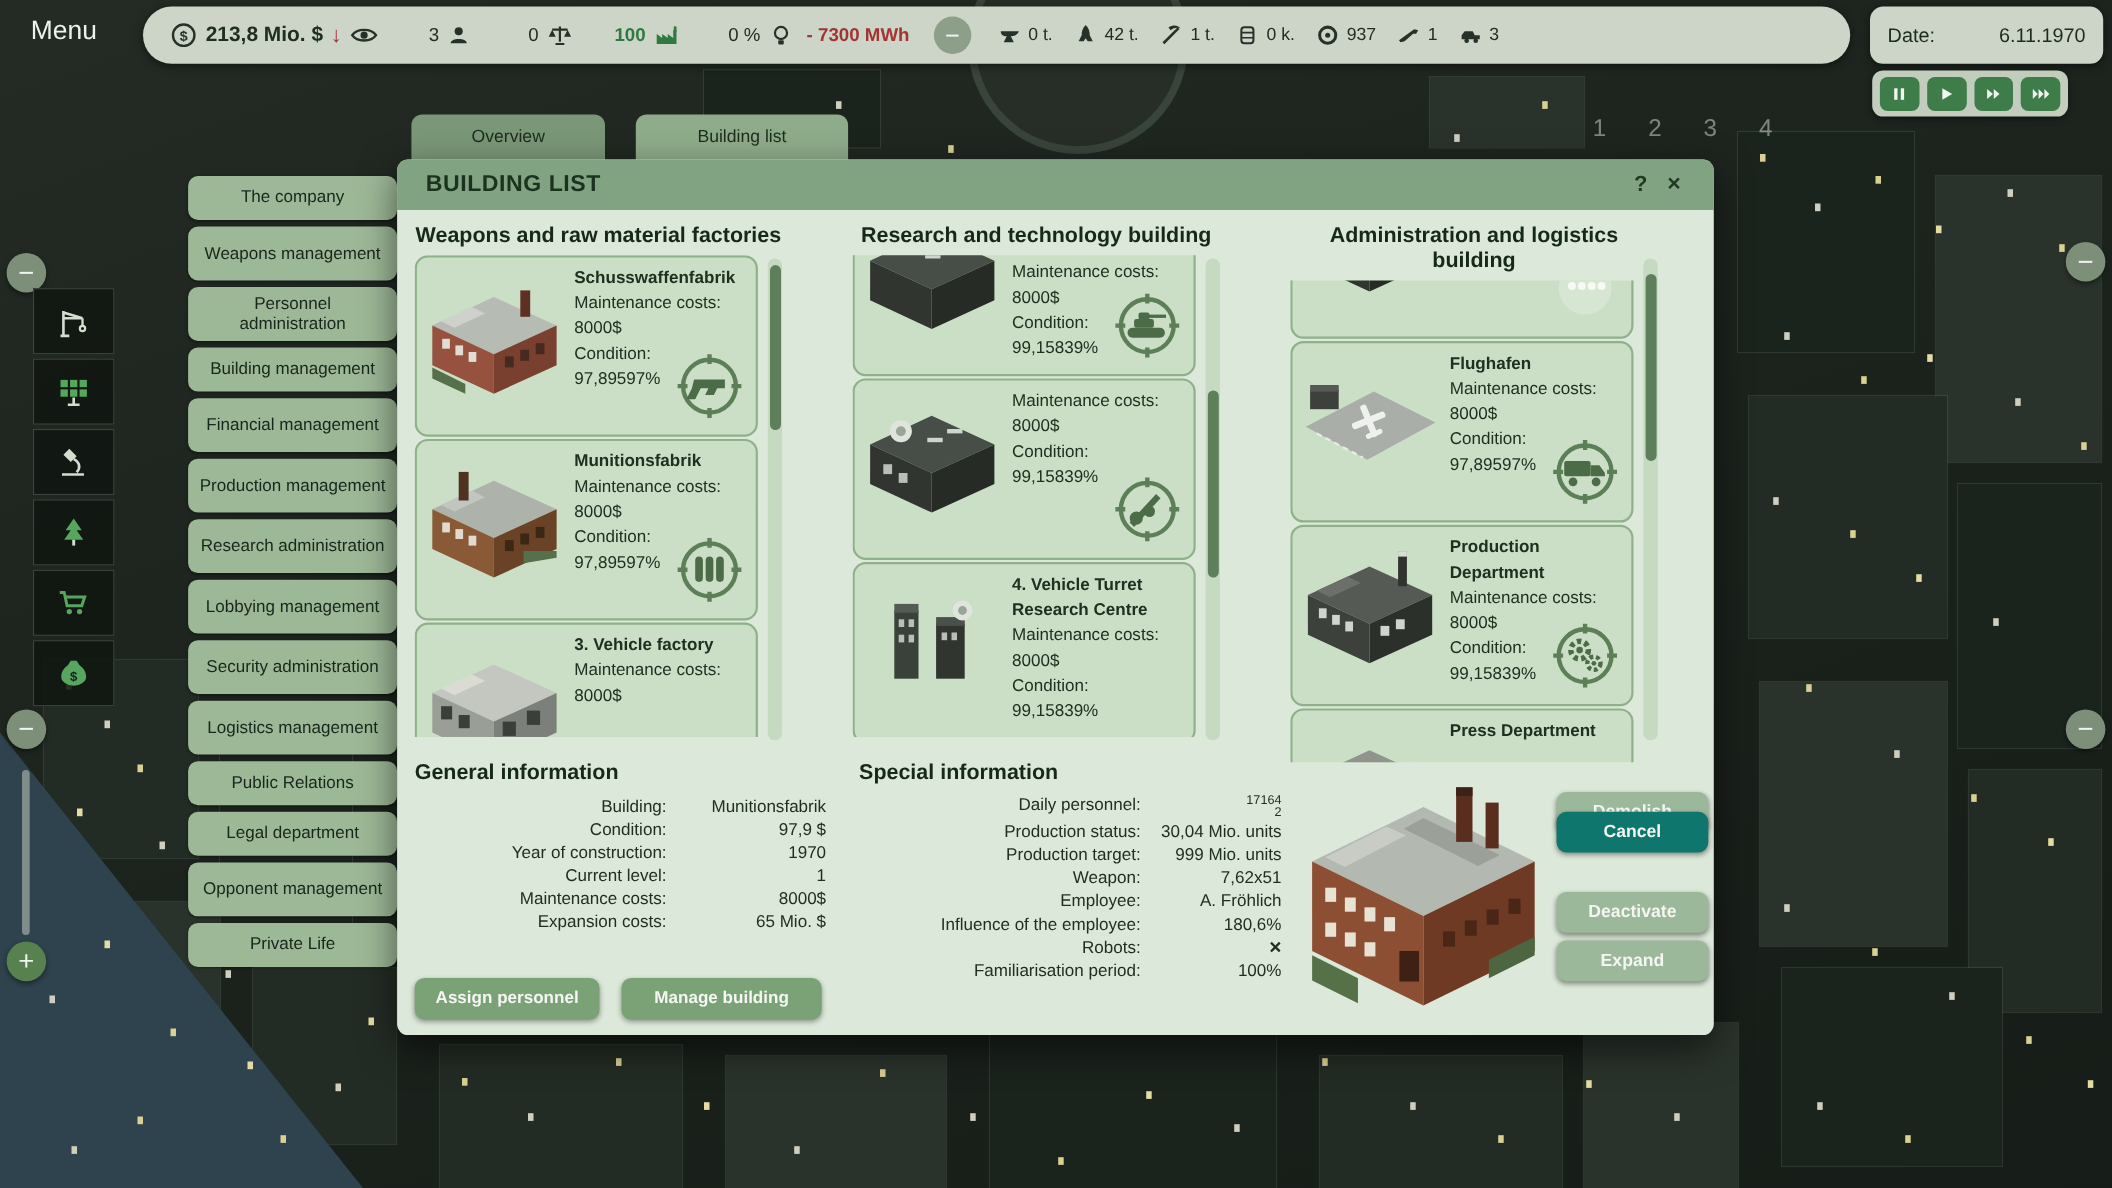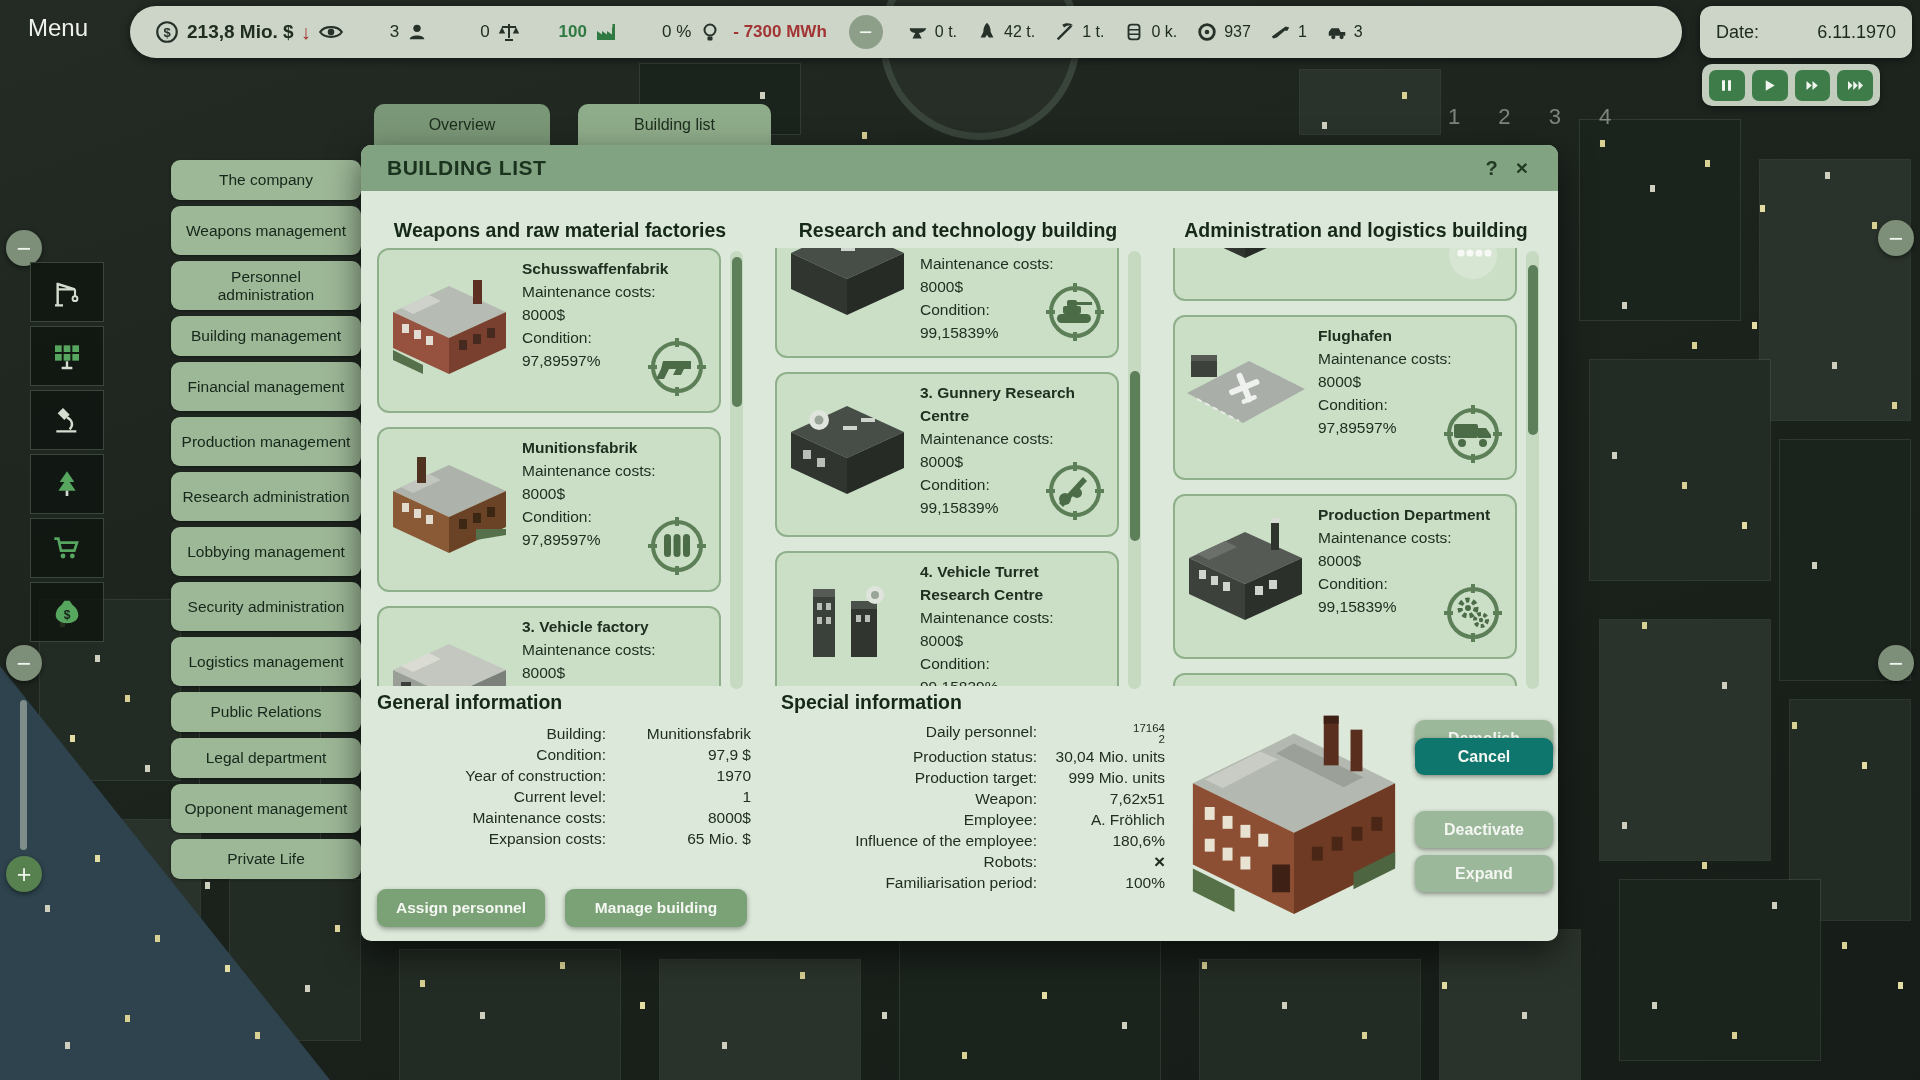--- a/index.html
+++ b/index.html
@@ -46,25 +46,25 @@
 
 .tab{position:absolute;top:104px;height:42px;border-radius:10px 10px 0 0;display:flex;align-items:center;justify-content:center;font-size:16px;color:#1d2c1d;cursor:pointer;z-index:7}
 .tab-overview{left:374px;width:176px;background:#7a9777}
 .tab-active{left:578px;width:193px;background:#8fac8a}
 
 .dialog{position:absolute;left:361px;top:145px;width:1197px;height:796px;background:#dce8d9;border-radius:10px;box-shadow:0 12px 34px rgba(0,0,0,.55);z-index:8}
 .dlg-header{height:46px;background:#82a381;border-radius:10px 10px 0 0;display:flex;align-items:center;padding:0 26px}
 .dlg-title{font-size:21px;font-weight:bold;letter-spacing:.5px;color:#1b331e}
 .dlg-help{margin-left:auto;font-size:20px;font-weight:bold;color:#223a24;cursor:pointer;padding:0 14px}
 .dlg-close{font-size:21px;font-weight:bold;color:#223a24;cursor:pointer;padding:0 4px}
-.col{position:absolute;top:74px;width:366px}
+.col{position:absolute;top:58px;width:334px}
 .col-a{left:16px}.col-b{left:414px}.col-c{left:812px}
 .col h3{text-align:center;font-size:19.5px;font-weight:bold;color:#16281a;margin-bottom:6px}
 .viewport{height:438px;overflow:hidden;position:relative;padding-right:22px}
-.cards{display:flex;flex-direction:column;gap:14px}
+.cards{display:flex;flex-direction:column;gap:2px}
 .col-b .cards{margin-top:-55px}
 .col-c .cards{margin-top:-112px}
 .card{position:relative;flex:none;height:165px;background:#cbdfc7;border:2px solid #8fb08a;border-radius:12px;padding:8px;display:flex;cursor:pointer}
 .bimg{width:125px;height:112px;flex:none;margin-top:8px}
 .ctext{margin-left:10px;font-size:15.5px;line-height:1.48;color:#203020}
 .ctext.noname{padding-top:50px}
 .cname{font-weight:bold}
 .wicon{position:absolute;right:10px;bottom:12px;width:64px;height:64px}
 .wicon svg{width:64px;height:64px}
 .sbar{position:absolute;right:0;top:32px;width:13px;height:438px;background:#c5dac1;border-radius:7px;cursor:pointer}
@@ -505,21 +505,20 @@
               <g fill="#cfd5cd">
                   <rect x="58" y="36" width="14" height="4"></rect>
                   <rect x="76" y="28" width="14" height="4"></rect>
                 </g>
               <g fill="#b9bfb7">
                   <rect x="18" y="60" width="8" height="9"></rect>
                   <rect x="32" y="68" width="8" height="9"></rect>
                 </g>
             </svg>
             <div class="ctext">
-              <div class="cname">3. Gunnery Research Centre</div>
               <div>Maintenance costs:</div>
               <div>8000$</div>
               <div>Condition:</div>
               <div>99,15839%</div>
             </div>
             <div class="wicon">
               <svg viewBox="0 0 64 64">
                   <circle cx="32" cy="32" r="24" fill="none" stroke="#5c7f58" stroke-width="4"></circle>
                   <path d="M32 3 v9 M32 52 v9 M3 32 h9 M52 32 h9" stroke="#5c7f58" stroke-width="4"></path>
                   <g fill="#4c6c48">

